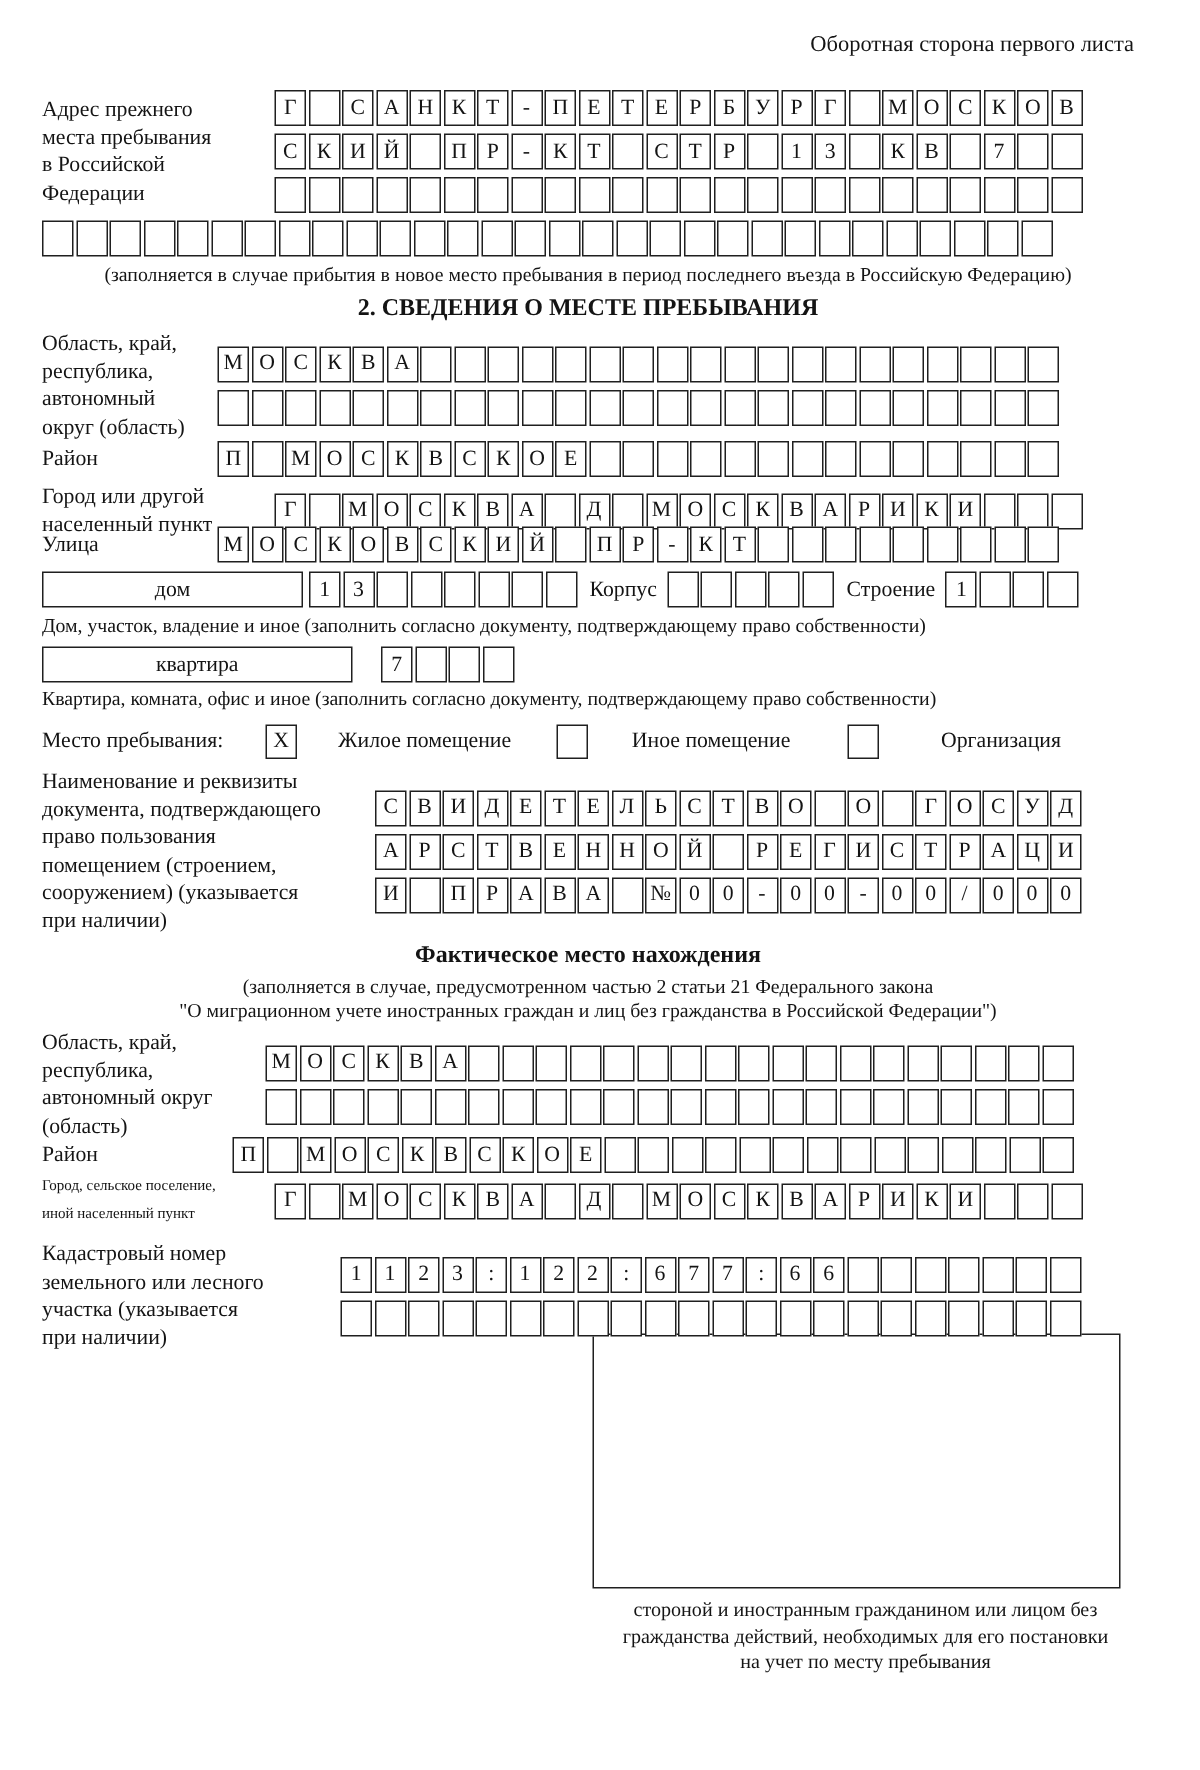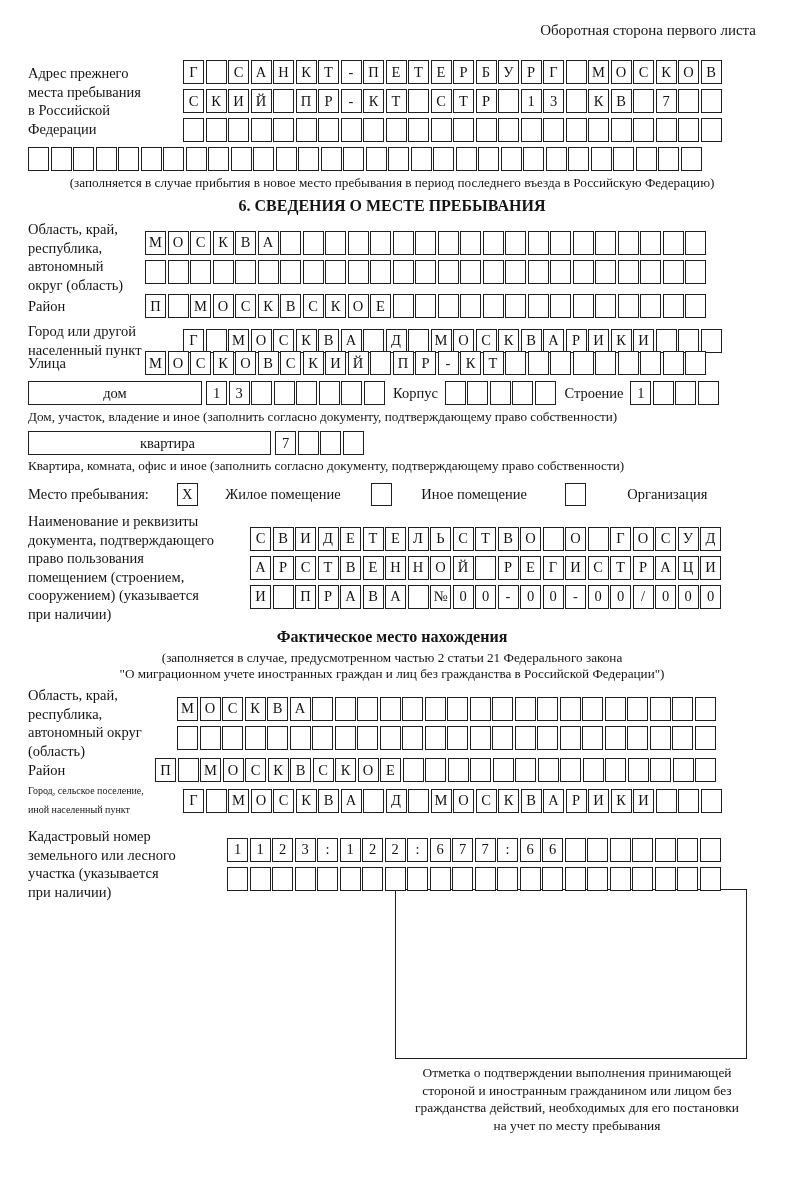--- a/index.html
+++ b/index.html
@@ -21,21 +21,21 @@
   .title{text-align:center;font-weight:bold;font-size:16px;margin-top:5px;line-height:20px;}
   .addr{margin-top:21px;}
   .row4{margin-top:5px;}
   .region-row{margin-top:4px;min-height:74px;}
   .district-row{margin-top:0px;}
   .city-row{margin-top:4px;min-height:36px;}
   .street-row{margin-top:-8px;}
   .hrow{display:flex;align-items:flex-start;margin-top:6px;}
   .widebox{box-sizing:content-box;height:22px;border:1.5px solid #1f1f1f;display:flex;
            align-items:center;justify-content:center;font-size:14.5px;flex:none;}
-  .wb172{width:172px;margin-right:4px;} .wb205{width:205px;margin-right:4px;padding-left:36px;}
+  .wb172{width:172px;margin-right:4px;} .wb205{width:205px;margin-right:19px;}
   .inline-label{font-size:14.5px;line-height:25px;padding:0 7px;flex:none;}
   .caption{font-size:13.2px;margin-top:3px;line-height:16px;}
   .premises{display:flex;align-items:center;margin-top:9px;font-size:14.5px;gap:16px;}
   .cb{width:19px;height:21px;flex:none;}
   .premises-note{margin-left:92px;width:420px;text-align:center;font-size:13.2px;margin-top:3px;}
   .doc-row{margin-top:6px;min-height:111px;}
   .fact-title{margin-top:4px;}
   .fact-note{margin-top:3px;}
   .fact-region{margin-top:4px;min-height:74px;}
   .fact-district{margin-top:-2px;}
@@ -166,21 +166,21 @@
       <span class="cell"></span>
       <span class="cell"></span>
       <span class="cell"></span>
       <span class="cell"></span>
       <span class="cell"></span>
       <span class="cell"></span>
       <span class="cell"></span>
     </div>
   <div class="note">(заполняется в случае прибытия в новое место пребывания в период последнего въезда в Российскую Федерацию)</div>
 
-  <div class="title">6. СВЕДЕНИЯ О МЕСТЕ ПРЕБЫВАНИЯ</div>
+  <div class="title">2. СВЕДЕНИЯ О МЕСТЕ ПРЕБЫВАНИЯ</div>
 
   <div class="frow region-row">
     <div class="flabel w117">
       <div>Область, край,</div>
       <div>республика,</div>
       <div>автономный</div>
       <div>округ (область)</div>
     </div>
     <div class="cellcol">
       <div class="cellrow">
@@ -653,19 +653,18 @@
           <span class="cell"></span>
           <span class="cell"></span>
           <span class="cell"></span>
           <span class="cell"></span>
         </div>
     </div>
   </div>
 
   <div class="stamp-box"></div>
   <div class="stamp-caption">
-    <div>Отметка о подтверждении выполнения принимающей</div>
     <div>стороной и иностранным гражданином или лицом без</div>
     <div>гражданства действий, необходимых для его постановки</div>
     <div>на учет по месту пребывания</div>
   </div>
 
 </div>
 
 </body></html>

